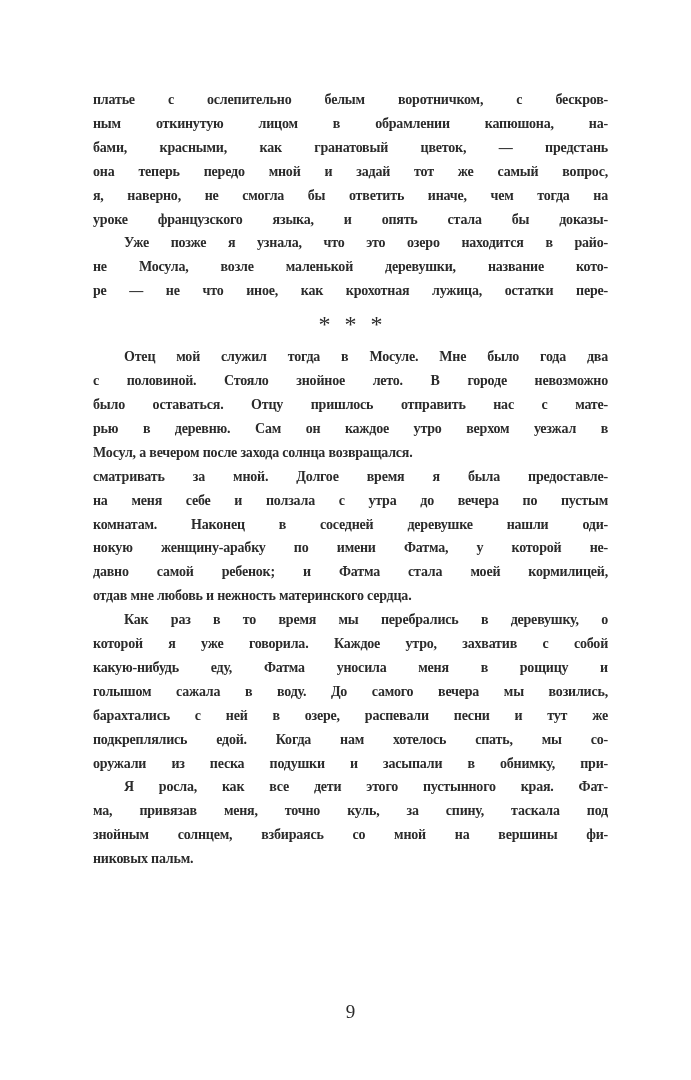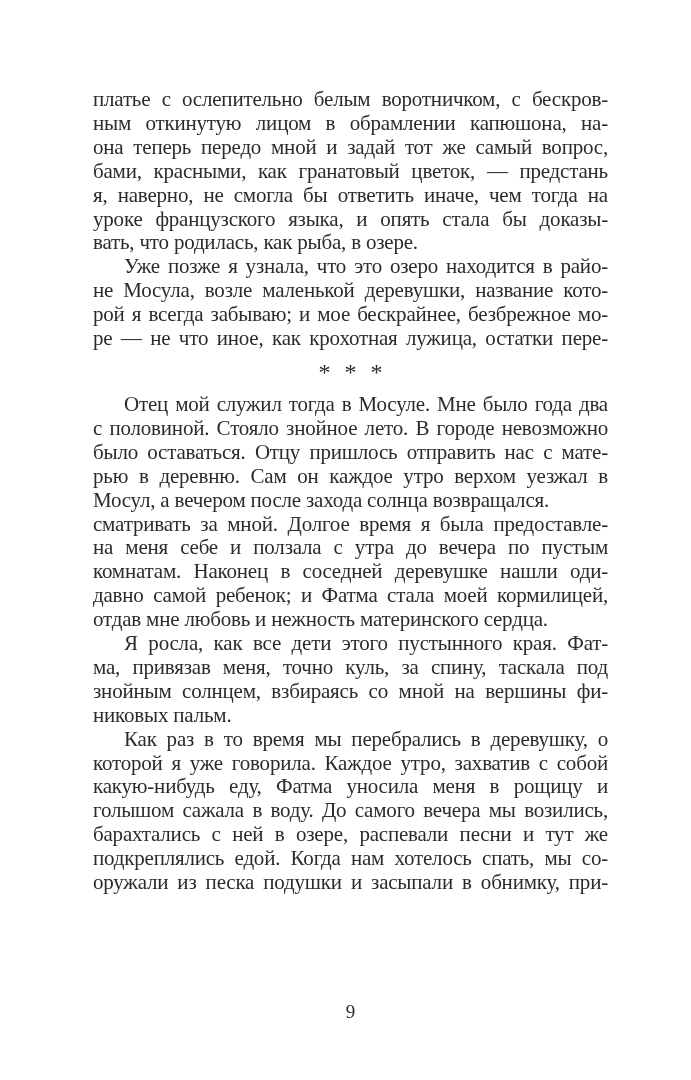--- a/index.html
+++ b/index.html
@@ -20,26 +20,27 @@
     position: absolute;
     left: 93px;
     top: 88px;
     width: 515px;
   }
   .paragraph {
     margin: 0;
     padding: 0;
   }
   .line {
-    font-size: 21px;
+    font-size: 14px;
     line-height: 23.9px;
     letter-spacing: -0.2px;
     text-align: justify;
     text-align-last: justify;
     white-space: normal;
+    font-weight: bold;
   }
   .line.lastline {
     text-align-last: left;
   }
   .line.indent {
     text-indent: 31px;
   }
   .separator {
     text-align: center;
     text-align-last: center;
@@ -61,57 +62,56 @@
   }
 </style>
 </head>
 <body>
 
 <div class="page" style="--text-color: #2b2b2b; --page-bg: #ffffff;">
   <main class="text-column">
       <div class="paragraph">
         <div class="line">платье с ослепительно белым воротничком, с бескров-</div>
         <div class="line">ным откинутую лицом в обрамлении капюшона, на-</div>
+        <div class="line">бами, красными, как гранатовый цветок, — предстань</div>
         <div class="line">она теперь передо мной и задай тот же самый вопрос,</div>
-        <div class="line">бами, красными, как гранатовый цветок, — предстань</div>
         <div class="line">я, наверно, не смогла бы ответить иначе, чем тогда на</div>
         <div class="line">уроке французского языка, и опять стала бы доказы-</div>
-        <div class="line lastline">вать, что родилась, как рыба, в озере.</div>
       </div>
       <div class="paragraph">
         <div class="line indent">Уже позже я узнала, что это озеро находится в райо-</div>
         <div class="line">не Мосула, возле маленькой деревушки, название кото-</div>
-        <div class="line">рой я всегда забываю; и мое бескрайнее, безбрежное мо-</div>
         <div class="line">ре — не что иное, как крохотная лужица, остатки пере-</div>
       </div>
       <div class="separator">* * *</div>
       <div class="paragraph">
         <div class="line indent">Отец мой служил тогда в Мосуле. Мне было года два</div>
         <div class="line">с половиной. Стояло знойное лето. В городе невозможно</div>
         <div class="line">было оставаться. Отцу пришлось отправить нас с мате-</div>
         <div class="line">рью в деревню. Сам он каждое утро верхом уезжал в</div>
         <div class="line lastline">Мосул, а вечером после захода солнца возвращался.</div>
       </div>
       <div class="paragraph">
         <div class="line">сматривать за мной. Долгое время я была предоставле-</div>
         <div class="line">на меня себе и ползала с утра до вечера по пустым</div>
         <div class="line">комнатам. Наконец в соседней деревушке нашли оди-</div>
+        <div class="line">нокую женщину-арабку по имени Фатма, у которой не-</div>
         <div class="line">давно самой ребенок; и Фатма стала моей кормилицей,</div>
         <div class="line lastline">отдав мне любовь и нежность материнского сердца.</div>
-      </div>
-      <div class="paragraph">
-        <div class="line indent">Я росла, как все дети этого пустынного края. Фат-</div>
-        <div class="line">ма, привязав меня, точно куль, за спину, таскала под</div>
-        <div class="line">знойным солнцем, взбираясь со мной на вершины фи-</div>
-        <div class="line lastline">никовых пальм.</div>
       </div>
       <div class="paragraph">
         <div class="line indent">Как раз в то время мы перебрались в деревушку, о</div>
         <div class="line">которой я уже говорила. Каждое утро, захватив с собой</div>
         <div class="line">какую-нибудь еду, Фатма уносила меня в рощицу и</div>
         <div class="line">голышом сажала в воду. До самого вечера мы возились,</div>
         <div class="line">барахтались с ней в озере, распевали песни и тут же</div>
         <div class="line">подкреплялись едой. Когда нам хотелось спать, мы со-</div>
         <div class="line">оружали из песка подушки и засыпали в обнимку, при-</div>
       </div>
+      <div class="paragraph">
+        <div class="line indent">Я росла, как все дети этого пустынного края. Фат-</div>
+        <div class="line">ма, привязав меня, точно куль, за спину, таскала под</div>
+        <div class="line">знойным солнцем, взбираясь со мной на вершины фи-</div>
+        <div class="line lastline">никовых пальм.</div>
+      </div>
     </main>
   <div class="page-number">9</div>
 </div>
 
 </body></html>

